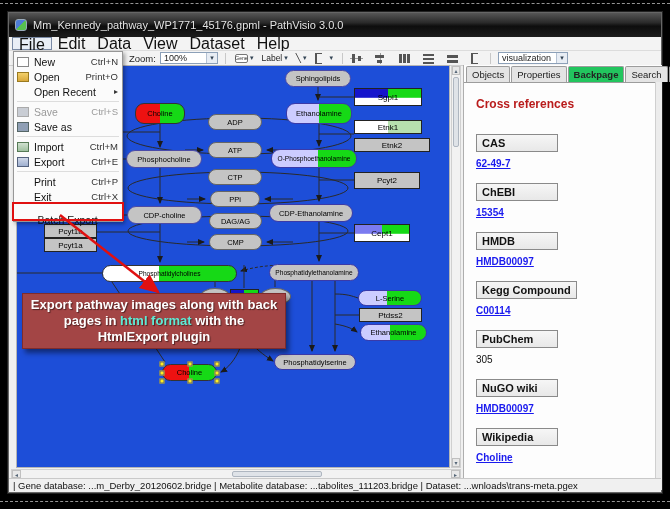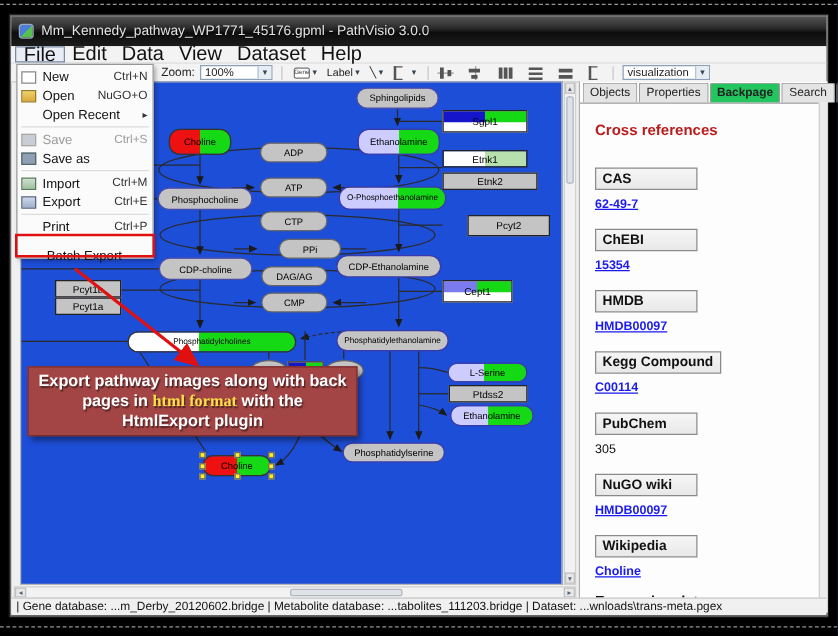--- a/index.html
+++ b/index.html
@@ -73,21 +73,21 @@
   .xsec-title{display:inline-block;min-width:82px;border:1px solid #8a8a8a;background:linear-gradient(#f6f6f6,#e8e8e8);font-size:11px;font-weight:bold;padding:2px 5px;color:#111;}
   .xsec-val{display:block;font-size:10px;font-weight:bold;margin-top:6px;color:#1a1aee;text-decoration:underline;}
   .xsec-val.plain{color:#111;text-decoration:none;font-weight:normal;}
   #expr-heading{font-size:11.5px;font-weight:bold;margin-top:4px;color:#111;}
   #panel-scroll{position:absolute;right:0;top:17px;bottom:0;width:7px;background:#ececec;border-left:1px solid #cfcfcf;}
 
   
   #overlay-svg{position:absolute;left:0;top:0;z-index:45;pointer-events:none;}
   #anno{position:absolute;left:22px;top:293px;width:264px;height:56px;background:#a34545;border:1px solid #7e2c2c;box-shadow:3px 4px 5px rgba(0,0,0,.45);z-index:50;display:flex;align-items:center;justify-content:center;text-align:center;padding:2px 6px;}
   #anno p{margin:0;color:#fff;font-weight:bold;font-size:13px;line-height:1.25;text-shadow:1px 1px 1px rgba(0,0,0,.5);}
-  #anno .hl{color:#fde047;font-family:Liberation Serif, serif;}
+  #anno .hl{color:#5eead4;}
 
   
   #statusbar{position:absolute;left:0;bottom:1px;width:100%;height:13px;background:#f0f0f0;border-top:1px solid #c9c9c9;font-size:9.5px;color:#111;display:flex;align-items:center;padding-left:4px;white-space:nowrap;overflow:hidden;}
 </style>
 </head>
 <body>
 
 <div id="stage">
   <div class="dash-art" style="top:3px"></div>
   <div class="dash-art" style="top:501px"></div>
@@ -208,22 +208,22 @@
           <div class="node gene" style="left: 337px; top: 22px; width: 68px; height: 18px; background: linear-gradient(to right, rgb(21, 21, 204) 0px, rgb(21, 21, 204) 50%, rgb(22, 217, 22) 50%, rgb(22, 217, 22) 100%) left top / 100% 55% no-repeat rgb(255, 255, 255); border: 1px solid rgb(34, 34, 34);">Sgpl1</div>
           <div class="node rounded" style="left: 118px; top: 37px; width: 50px; height: 21px; background: linear-gradient(to right, rgb(238, 17, 17) 0px, rgb(238, 17, 17) 50%, rgb(22, 217, 22) 50%, rgb(22, 217, 22) 100%); border: 1px solid rgb(51, 51, 51);">Choline</div>
           <div class="node rounded" style="left: 269px; top: 37px; width: 66px; height: 21px; background: linear-gradient(to right, rgb(204, 204, 255) 0px, rgb(204, 204, 255) 50%, rgb(22, 217, 22) 50%, rgb(22, 217, 22) 100%); border: 1px solid rgb(58, 58, 168);">Ethanolamine</div>
           <div class="node rounded" style="left: 191px; top: 48px; width: 54px; height: 16px; background: rgb(196, 196, 196); border: 1px solid rgb(102, 102, 102);">ADP</div>
           <div class="node gene" style="left: 337px; top: 54px; width: 68px; height: 14px; background: linear-gradient(to right, rgb(255, 255, 255) 0px, rgb(255, 255, 255) 50%, rgb(183, 224, 174) 50%, rgb(183, 224, 174) 100%); border: 1px solid rgb(34, 34, 34);">Etnk1</div>
           <div class="node gene" style="left: 337px; top: 72px; width: 76px; height: 14px; background: rgb(196, 196, 196); border: 1px solid rgb(34, 34, 34);">Etnk2</div>
           <div class="node rounded" style="left: 191px; top: 76px; width: 54px; height: 16px; background: rgb(196, 196, 196); border: 1px solid rgb(102, 102, 102);">ATP</div>
           <div class="node rounded" style="left: 109px; top: 84px; width: 76px; height: 18px; background: rgb(196, 196, 196); border: 1px solid rgb(74, 74, 168);">Phosphocholine</div>
           <div class="node rounded small-label" style="left: 254px; top: 83px; width: 86px; height: 19px; background: linear-gradient(to right, rgb(204, 204, 255) 0px, rgb(204, 204, 255) 55%, rgb(22, 217, 22) 55%, rgb(22, 217, 22) 100%); border: 1px solid rgb(58, 58, 168);">O-Phosphoethanolamine</div>
           <div class="node rounded" style="left: 191px; top: 103px; width: 54px; height: 16px; background: rgb(196, 196, 196); border: 1px solid rgb(102, 102, 102);">CTP</div>
-          <div class="node gene" style="left: 337px; top: 106px; width: 66px; height: 17px; background: rgb(196, 196, 196); border: 1px solid rgb(34, 34, 34); margin-left: 20px;">Pcyt2</div>
-          <div class="node rounded" style="left: 206px; top: 125px; width: 50px; height: 16px; background: rgb(196, 196, 196); border: 1px solid rgb(102, 102, 102);">PPi</div>
+          <div class="node gene" style="left: 337px; top: 106px; width: 66px; height: 17px; background: rgb(196, 196, 196); border: 1px solid rgb(34, 34, 34);">Pcyt2</div>
+          <div class="node rounded" style="left: 193px; top: 125px; width: 50px; height: 16px; background: rgb(196, 196, 196); border: 1px solid rgb(102, 102, 102);">PPi</div>
           <div class="node rounded" style="left: 110px; top: 140px; width: 75px; height: 18px; background: rgb(196, 196, 196); border: 1px solid rgb(74, 74, 168);">CDP-choline</div>
           <div class="node rounded" style="left: 192px; top: 147px; width: 53px; height: 16px; background: rgb(196, 196, 196); border: 1px solid rgb(102, 102, 102);">DAG/AG</div>
           <div class="node rounded" style="left: 252px; top: 138px; width: 84px; height: 18px; background: rgb(196, 196, 196); border: 1px solid rgb(58, 58, 168);">CDP-Ethanolamine</div>
           <div class="node gene" style="left: 27px; top: 158px; width: 53px; height: 14px; background: rgb(196, 196, 196); border: 1px solid rgb(34, 34, 34);">Pcyt1b</div>
           <div class="node gene" style="left: 337px; top: 158px; width: 56px; height: 18px; background: linear-gradient(to right, rgb(123, 123, 240) 0px, rgb(123, 123, 240) 50%, rgb(22, 217, 22) 50%, rgb(22, 217, 22) 100%) left top / 100% 55% no-repeat rgb(255, 255, 255); border: 1px solid rgb(34, 34, 34);">Cept1</div>
           <div class="node rounded" style="left: 192px; top: 168px; width: 53px; height: 16px; background: rgb(196, 196, 196); border: 1px solid rgb(102, 102, 102);">CMP</div>
           <div class="node gene" style="left: 27px; top: 172px; width: 53px; height: 14px; background: rgb(196, 196, 196); border: 1px solid rgb(34, 34, 34);">Pcyt1a</div>
           <div class="node rounded small-label" style="left: 85px; top: 199px; width: 135px; height: 17px; background: linear-gradient(to right, rgb(255, 255, 255) 0px, rgb(255, 255, 255) 42%, rgb(22, 217, 22) 42%, rgb(22, 217, 22) 100%); border: 1px solid rgb(51, 51, 51);">Phosphatidylcholines</div>
           <div class="node rounded small-label" style="left: 252px; top: 198px; width: 90px; height: 17px; background: rgb(196, 196, 196); border: 1px solid rgb(58, 58, 168);">Phosphatidylethanolamine</div>
           <div class="node ellipse" style="left: 183px; top: 222px; width: 30px; height: 17px; background: rgb(196, 196, 196); border: 1px solid rgb(102, 102, 102);">SAH</div>
@@ -283,21 +283,21 @@
 
     <div id="filemenu">
         <div class="fm-item">
           <span class="fm-icon new-document-icon"></span>
           <span class="fm-label">New</span>
           <span class="fm-short">Ctrl+N</span>
         </div>
         <div class="fm-item">
           <span class="fm-icon open-folder-icon"></span>
           <span class="fm-label">Open</span>
-          <span class="fm-short">NuGO+O</span>
+          <span class="fm-short">Print+O</span>
         </div>
         <div class="fm-item">
           <span class="fm-icon"></span>
           <span class="fm-label">Open Recent</span>
           <span class="fm-short sub">▸</span>
         </div>
         <div class="fm-sep"></div>
         <div class="fm-item disabled">
           <span class="fm-icon save-disabled-icon"></span>
           <span class="fm-label">Save</span>
@@ -317,20 +317,25 @@
         <div class="fm-item">
           <span class="fm-icon export-icon"></span>
           <span class="fm-label">Export</span>
           <span class="fm-short">Ctrl+E</span>
         </div>
         <div class="fm-sep"></div>
         <div class="fm-item">
           <span class="fm-icon"></span>
           <span class="fm-label">Print</span>
           <span class="fm-short">Ctrl+P</span>
+        </div>
+        <div class="fm-item">
+          <span class="fm-icon"></span>
+          <span class="fm-label">Exit</span>
+          <span class="fm-short">Ctrl+X</span>
         </div>
         <div class="fm-item highlighted">
           <span class="fm-icon"></span>
           <span class="fm-label">Batch Export</span>
           <span class="fm-short"></span>
         </div>
       </div>
 
     <div id="statusbar">
       <span>| Gene database: ...m_Derby_20120602.bridge | Metabolite database: ...tabolites_111203.bridge | Dataset: ...wnloads\trans-meta.pgex</span>

